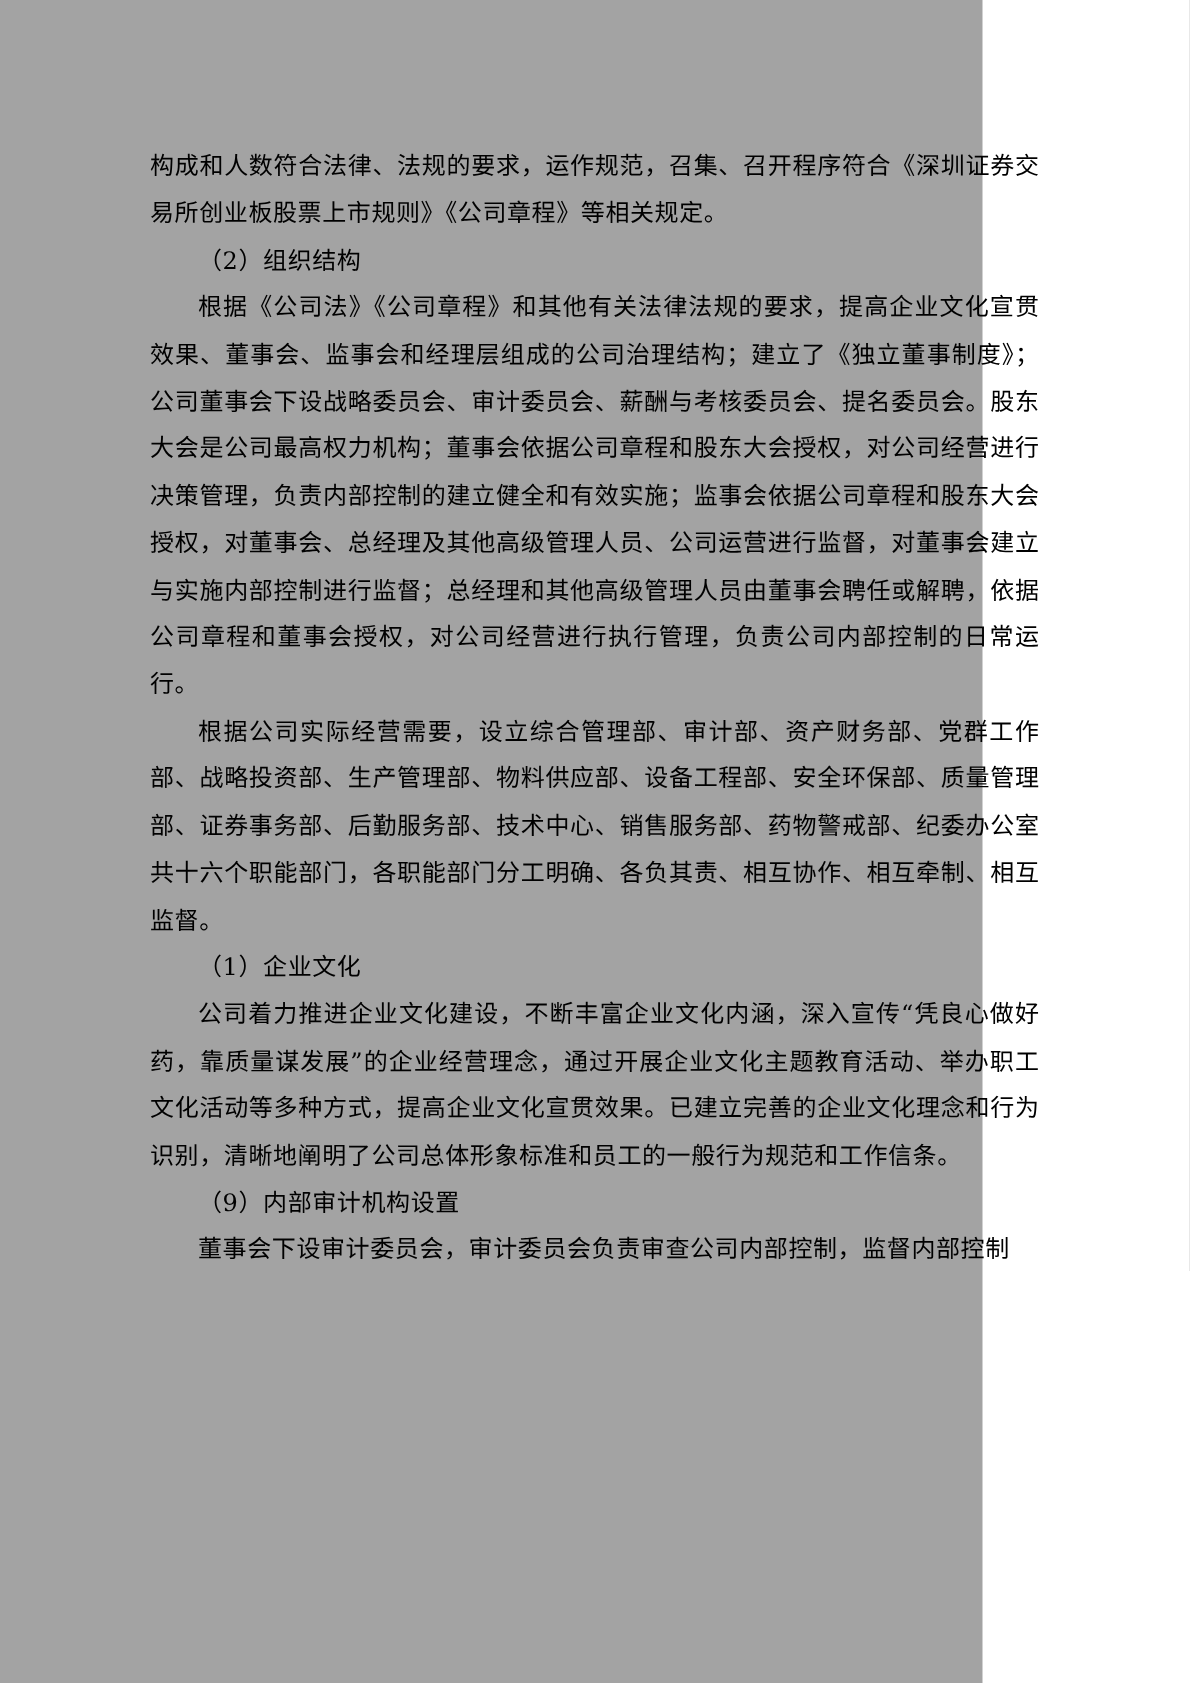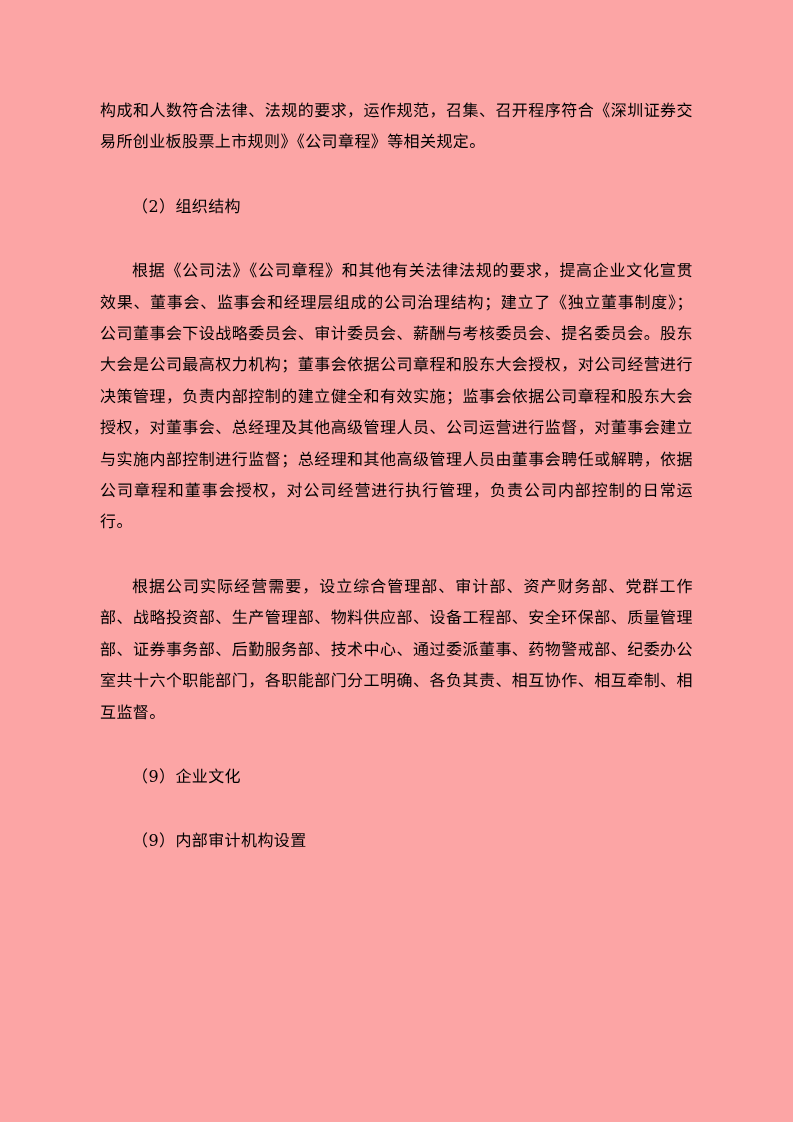--- a/index.html
+++ b/index.html
@@ -10,23 +10,23 @@
   body {
     width: 793px;
     height: 1122px;
     position: relative;
     overflow: hidden;
   }
   .page {
     position: absolute;
     left: 0;
     top: 0;
-    width: 793px;
+    width: 655px;
     height: 1122px;
-    background: #fca5a5;
+    background: #a3a3a3;
   }
   .doc-body {
     position: absolute;
     left: 100px;
     top: 95px;
     width: 593px;
     color: #000000;
     font-family: "DejaVu Serif", "Liberation Serif", serif;
     font-size: 16px;
     line-height: 31.4px;
@@ -35,28 +35,29 @@
     letter-spacing: 0.4px;
   }
   .para {
     margin: 0;
     padding: 0;
     text-align: justify;
     text-align-last: left;
   }
   .indent {
     text-indent: 2em;
-    margin-top: 33px;
   }
 </style>
 </head>
 <body>
 
 <div class="page">
   <div class="doc-body">
     <p class="para">构成和人数符合法律、法规的要求，运作规范，召集、召开程序符合《深圳证券交易所创业板股票上市规则》《公司章程》等相关规定。</p>
     <p class="para indent">（2）组织结构</p>
     <p class="para indent">根据《公司法》《公司章程》和其他有关法律法规的要求，提高企业文化宣贯效果、董事会、监事会和经理层组成的公司治理结构；建立了《独立董事制度》；公司董事会下设战略委员会、审计委员会、薪酬与考核委员会、提名委员会。股东大会是公司最高权力机构；董事会依据公司章程和股东大会授权，对公司经营进行决策管理，负责内部控制的建立健全和有效实施；监事会依据公司章程和股东大会授权，对董事会、总经理及其他高级管理人员、公司运营进行监督，对董事会建立与实施内部控制进行监督；总经理和其他高级管理人员由董事会聘任或解聘，依据公司章程和董事会授权，对公司经营进行执行管理，负责公司内部控制的日常运行。</p>
-    <p class="para indent">根据公司实际经营需要，设立综合管理部、审计部、资产财务部、党群工作部、战略投资部、生产管理部、物料供应部、设备工程部、安全环保部、质量管理部、证券事务部、后勤服务部、技术中心、通过委派董事、药物警戒部、纪委办公室共十六个职能部门，各职能部门分工明确、各负其责、相互协作、相互牵制、相互监督。</p>
-    <p class="para indent">（9）企业文化</p>
+    <p class="para indent">根据公司实际经营需要，设立综合管理部、审计部、资产财务部、党群工作部、战略投资部、生产管理部、物料供应部、设备工程部、安全环保部、质量管理部、证券事务部、后勤服务部、技术中心、销售服务部、药物警戒部、纪委办公室共十六个职能部门，各职能部门分工明确、各负其责、相互协作、相互牵制、相互监督。</p>
+    <p class="para indent">（1）企业文化</p>
+    <p class="para indent">公司着力推进企业文化建设，不断丰富企业文化内涵，深入宣传“凭良心做好药，靠质量谋发展”的企业经营理念，通过开展企业文化主题教育活动、举办职工文化活动等多种方式，提高企业文化宣贯效果。已建立完善的企业文化理念和行为识别，清晰地阐明了公司总体形象标准和员工的一般行为规范和工作信条。</p>
     <p class="para indent">（9）内部审计机构设置</p>
+    <p class="para indent">董事会下设审计委员会，审计委员会负责审查公司内部控制，监督内部控制</p>
   </div>
 </div>
 
 </body></html>

